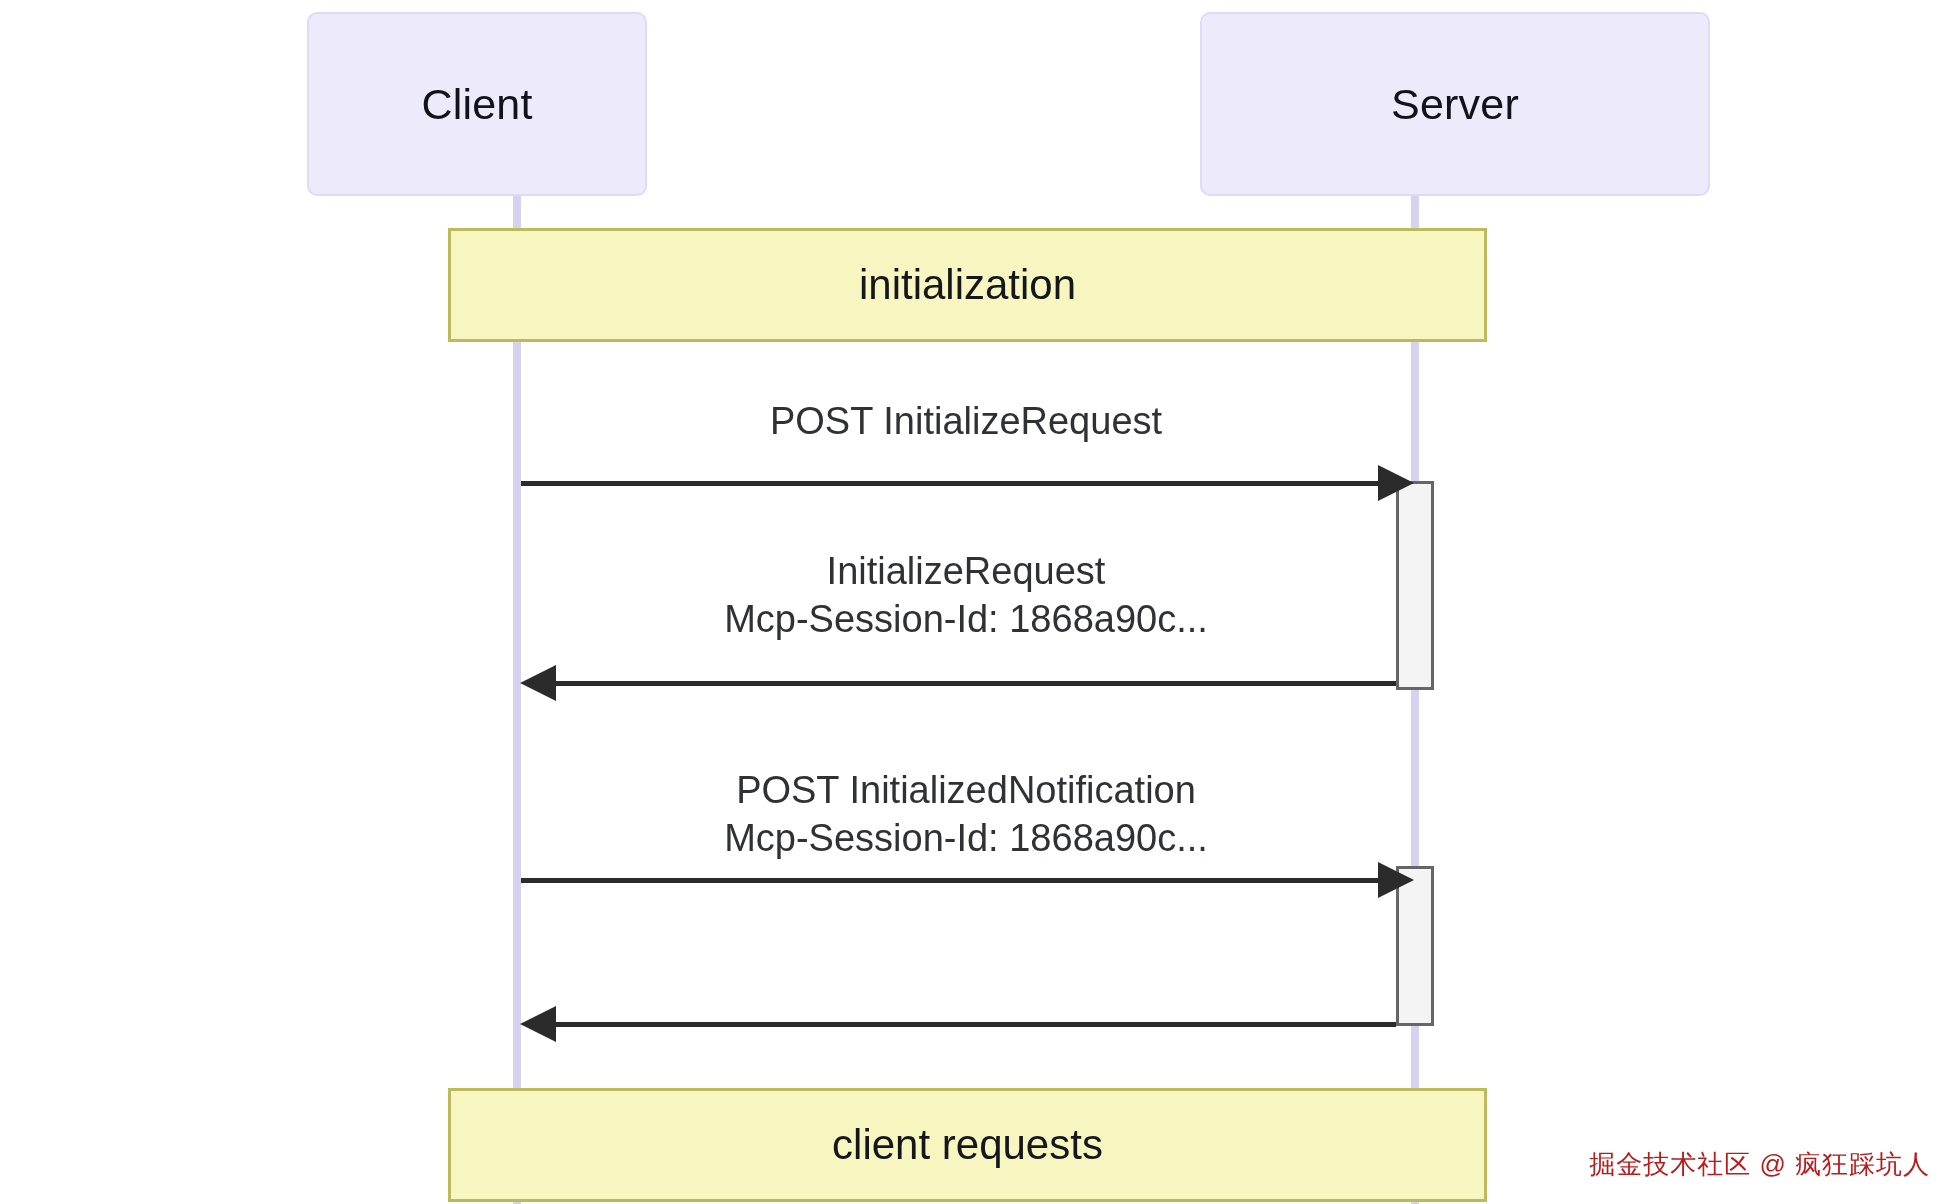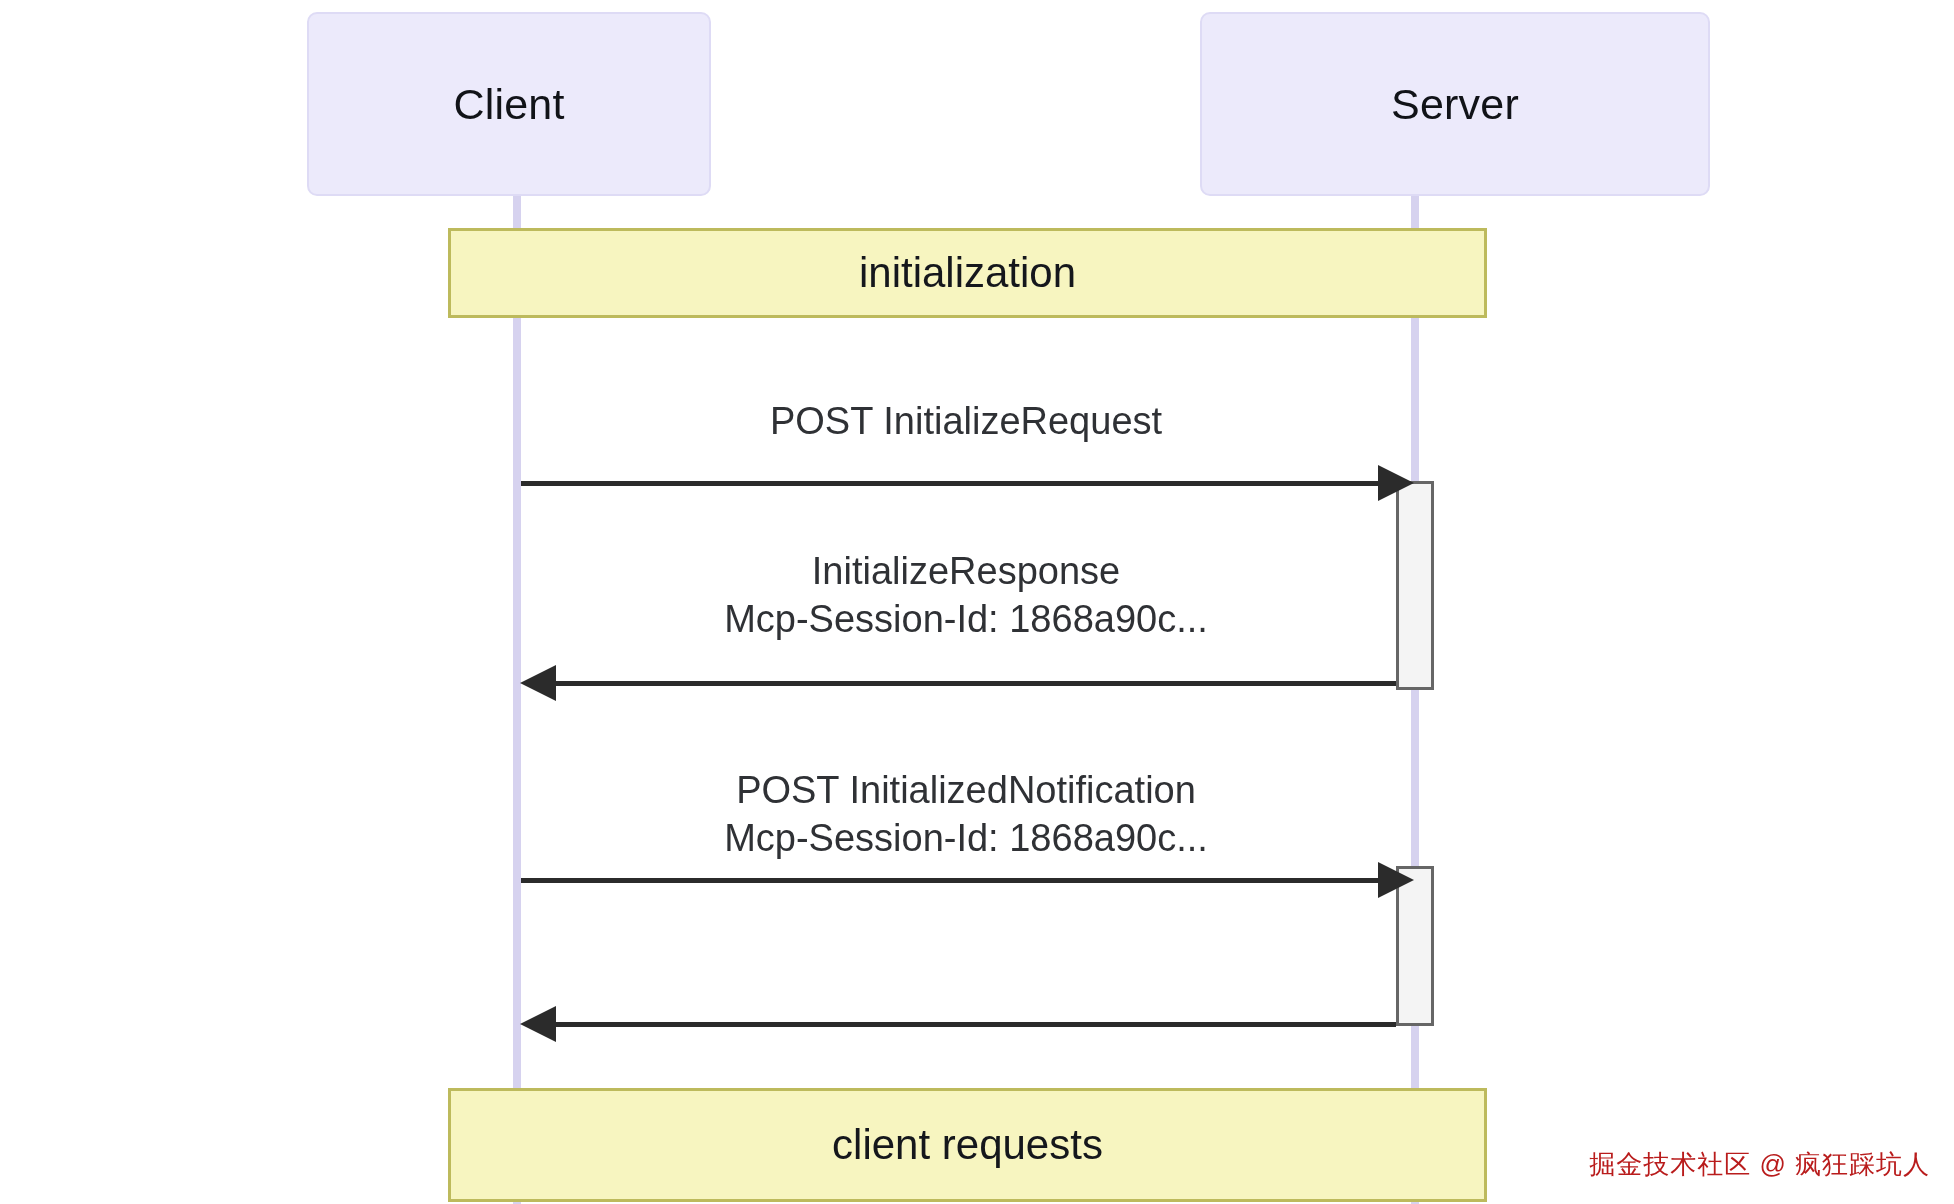--- a/index.html
+++ b/index.html
@@ -43,42 +43,42 @@
     justify-content: center;
     box-sizing: border-box;
     z-index: 5;
   }
   .participant .pname {
     font-size: 43px;
     color: #111318;
     font-weight: 400;
     letter-spacing: 0.2px;
   }
-  .participant.client { left: 307px; width: 404px; }
+  .participant.client { left: 307px; width: 340px; }
   .participant.server { left: 1200px; width: 510px; }
 
   
   .banner {
     position: absolute;
     left: 448px;
     width: 1039px;
     background: #f7f5c0;
     border: 3px solid #bdba5c;
     box-sizing: border-box;
     display: flex;
     align-items: center;
     justify-content: center;
     z-index: 8;
   }
   .banner .btext {
     font-size: 42px;
     color: #15171c;
     font-weight: 400;
   }
-  .banner.init { top: 228px; height: 90px; }
+  .banner.init { top: 228px; height: 114px; }
   .banner.requests { top: 1088px; height: 114px; }
 
   
   .activation {
     position: absolute;
     left: 1396px;
     width: 38px;
     background: #f4f4f4;
     border: 3px solid #666666;
     box-sizing: border-box;
@@ -152,21 +152,21 @@
     <span class="btext">initialization</span>
   </div>
 
   <div class="activation a1"></div>
   <div class="activation a2"></div>
 
   <div class="msg-label" style="left:517px; top:398px; width:898px;text-align:center;">POST InitializeRequest</div>
   <div class="msg-line" style="left:521px; top:481px; width:860px;"></div>
   <div class="arrowhead right" style="left:1378px; top:465px;"></div>
 
-  <div class="msg-label" style="left:517px; top:548px; width:898px;">InitializeResponse
+  <div class="msg-label" style="left:517px; top:548px; width:898px;">InitializeRequest
 Mcp-Session-Id: 1868a90c...</div>
   <div class="msg-line" style="left:553px; top:681px; width:843px;"></div>
   <div class="arrowhead left" style="left:520px; top:665px;"></div>
 
   <div class="msg-label" style="left:517px; top:767px; width:898px;">POST InitializedNotification
 Mcp-Session-Id: 1868a90c...</div>
   <div class="msg-line" style="left:521px; top:878px; width:860px;"></div>
   <div class="arrowhead right" style="left:1378px; top:862px;"></div>
 
   <div class="msg-line" style="left:553px; top:1022px; width:843px;"></div>

